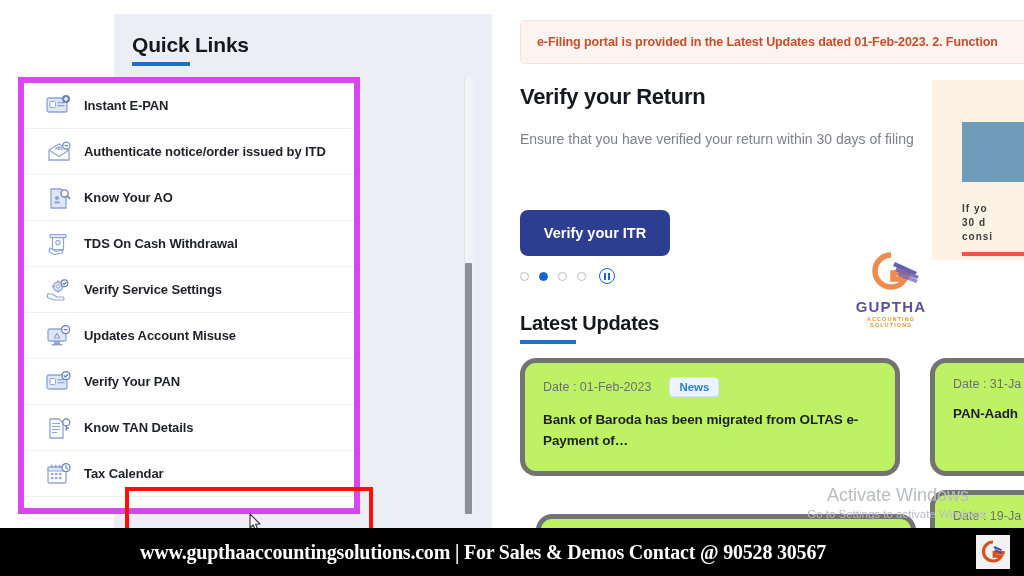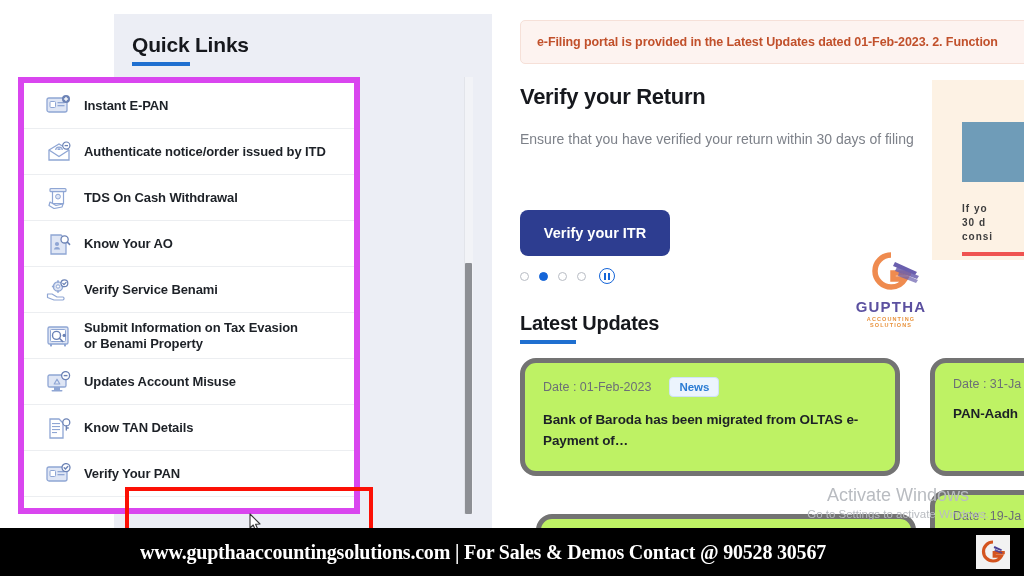--- a/index.html
+++ b/index.html
@@ -204,113 +204,99 @@
     <path d="M3 9 L13 15.5 L23 9" fill="#fff" stroke="#8fa6d4" stroke-width="1.3"></path>
     <circle cx="20.3" cy="4.6" r="3.6" fill="#fff" stroke="#6b82b5" stroke-width="1.2"></circle>
     <path d="M18.6 4.6 h3.4" stroke="#6b82b5" stroke-width="1.3"></path>
           </svg>
         </span>
         <span class="ql-label">Authenticate notice/order issued by ITD</span>
       </div>
       <div class="ql-row">
         <span class="ql-ico">
           <svg width="26" height="22" viewBox="0 0 26 22">
-    <rect x="4" y="1.5" width="16" height="3.2" rx="1" fill="#dfe6f5" stroke="#8fa6d4" stroke-width="1.2"></rect>
-    <path d="M6.5 4.7 h11 v12 h-11 Z" fill="#fff" stroke="#8fa6d4" stroke-width="1.2"></path>
-    <circle cx="12" cy="9.6" r="2.4" fill="#dfe6f5" stroke="#8fa6d4" stroke-width="1"></circle>
-    <path d="M4 15 l6 3.5 l7 -1.5 l-1 3 l-8 1.5 l-5 -3 Z" fill="#fff" stroke="#8fa6d4" stroke-width="1.2" stroke-linejoin="round"></path>
-          </svg>
-        </span>
-        <span class="ql-label">TDS On Cash Withdrawal</span>
-      </div>
-      <div class="ql-row">
-        <span class="ql-ico">
-          <svg width="26" height="22" viewBox="0 0 26 22">
     <path d="M5 2 h10 l5 5 v14 H5 Z" fill="#dfe6f5" stroke="#8fa6d4" stroke-width="1.3"></path>
     <circle cx="11" cy="11" r="2.1" fill="#8fa6d4"></circle>
             <path d="M7.8 16.6 a3.3 3.3 0 0 1 6.4 0" fill="#8fa6d4"></path>
     <circle cx="18.6" cy="6.4" r="3.6" fill="#fff" stroke="#6b82b5" stroke-width="1.3"></circle>
     <path d="M21.3 9.1 L23.6 11.4" stroke="#6b82b5" stroke-width="1.5" stroke-linecap="round"></path>
           </svg>
         </span>
         <span class="ql-label">Know Your AO</span>
+      </div>
+      <div class="ql-row">
+        <span class="ql-ico">
+          <svg width="26" height="22" viewBox="0 0 26 22">
+    <rect x="4" y="1.5" width="16" height="3.2" rx="1" fill="#dfe6f5" stroke="#8fa6d4" stroke-width="1.2"></rect>
+    <path d="M6.5 4.7 h11 v12 h-11 Z" fill="#fff" stroke="#8fa6d4" stroke-width="1.2"></path>
+    <circle cx="12" cy="9.6" r="2.4" fill="#dfe6f5" stroke="#8fa6d4" stroke-width="1"></circle>
+    <path d="M4 15 l6 3.5 l7 -1.5 l-1 3 l-8 1.5 l-5 -3 Z" fill="#fff" stroke="#8fa6d4" stroke-width="1.2" stroke-linejoin="round"></path>
+          </svg>
+        </span>
+        <span class="ql-label">TDS On Cash Withdrawal</span>
       </div>
       <div class="ql-row">
         <span class="ql-ico">
           <svg width="26" height="22" viewBox="0 0 26 22">
     <circle cx="12" cy="7.5" r="4.6" fill="#dfe6f5" stroke="#8fa6d4" stroke-width="1.3"></circle>
     <circle cx="12" cy="7.5" r="1.7" fill="#fff" stroke="#8fa6d4" stroke-width="1"></circle>
     <g fill="#8fa6d4">
               <rect x="11.2" y="1.3" width="1.6" height="2.4"></rect>
               <rect x="11.2" y="11.4" width="1.6" height="2.4"></rect>
       <rect x="5.9" y="6.7" width="2.4" height="1.6"></rect>
               <rect x="15.8" y="6.7" width="2.4" height="1.6"></rect>
             </g>
     <circle cx="18.4" cy="4.3" r="3.4" fill="#fff" stroke="#6b82b5" stroke-width="1.2"></circle>
     <path d="M16.8 4.4 l1.2 1.2 l2.1 -2.2" fill="none" stroke="#6b82b5" stroke-width="1.3" stroke-linecap="round"></path>
     <path d="M1.5 15 h4.5 l5 3 h6 a1.6 1.6 0 0 1 0 3 h-9 l-6.5 -2.5 Z" fill="#fff" stroke="#8fa6d4" stroke-width="1.2" stroke-linejoin="round"></path>
           </svg>
         </span>
-        <span class="ql-label">Verify Service Benami</span>
-      </div>
-      <div class="ql-row" style="height: 46px;">
-        <span class="ql-ico">
-          <svg width="26" height="22" viewBox="0 0 26 22">
-    <rect x="2" y="2" width="20" height="17" rx="1.6" fill="#dfe6f5" stroke="#8fa6d4" stroke-width="1.3"></rect>
-    <rect x="4.5" y="4.5" width="15" height="12" rx="1" fill="#fff" stroke="#8fa6d4" stroke-width="1"></rect>
-    <circle cx="10.5" cy="10.4" r="4" fill="none" stroke="#6b82b5" stroke-width="1.4"></circle>
-    <path d="M13.4 13.3 L16.6 16.5" stroke="#6b82b5" stroke-width="1.6" stroke-linecap="round"></path>
-    <circle cx="18.2" cy="10.4" r="1.7" fill="#6b82b5"></circle>
-    <rect x="4" y="19" width="2" height="2.4" fill="#8fa6d4"></rect>
-            <rect x="18" y="19" width="2" height="2.4" fill="#8fa6d4"></rect>
-          </svg>
-        </span>
-        <span class="ql-label" style="max-width: 230px;">Submit Information on Tax Evasion or Benami Property</span>
+        <span class="ql-label">Verify Service Settings</span>
       </div>
       <div class="ql-row">
         <span class="ql-ico">
           <svg width="26" height="22" viewBox="0 0 26 22">
     <rect x="2" y="4" width="18" height="12" rx="1.6" fill="#dfe6f5" stroke="#8fa6d4" stroke-width="1.3"></rect>
     <path d="M11 8.2 l2.8 4.8 h-5.6 Z" fill="none" stroke="#8fa6d4" stroke-width="1.2" stroke-linejoin="round"></path>
     <rect x="8" y="16" width="6" height="3.4" fill="#8fa6d4"></rect>
             <rect x="5.5" y="19" width="11" height="1.6" rx="0.8" fill="#8fa6d4"></rect>
     <circle cx="19.6" cy="4.6" r="4" fill="#fff" stroke="#6b82b5" stroke-width="1.3"></circle>
     <path d="M17.7 4.6 h3.8" stroke="#6b82b5" stroke-width="1.4"></path>
           </svg>
         </span>
         <span class="ql-label">Updates Account Misuse</span>
+      </div>
+      <div class="ql-row">
+        <span class="ql-ico">
+          <svg width="26" height="22" viewBox="0 0 26 22">
+    <rect x="1" y="4" width="20" height="14" rx="2" fill="#dfe6f5" stroke="#8fa6d4" stroke-width="1.3"></rect>
+    <rect x="4" y="7.5" width="5.5" height="6" rx="1" fill="#fff" stroke="#8fa6d4" stroke-width="1"></rect>
+    <rect x="11.5" y="8" width="7" height="1.3" fill="#8fa6d4"></rect>
+            <rect x="11.5" y="11" width="7" height="1.3" fill="#8fa6d4"></rect>
+    <circle cx="20" cy="4.6" r="4" fill="#fff" stroke="#6b82b5" stroke-width="1.3"></circle>
+    <path d="M18.2 4.7 l1.3 1.3 l2.3 -2.4" fill="none" stroke="#6b82b5" stroke-width="1.4" stroke-linecap="round"></path>
+          </svg>
+        </span>
+        <span class="ql-label">Verify Your PAN</span>
       </div>
       <div class="ql-row">
         <span class="ql-ico">
           <svg width="26" height="22" viewBox="0 0 26 22">
     <path d="M4 2 h9 l4 4 v15 H4 Z" fill="#fff" stroke="#8fa6d4" stroke-width="1.3"></path>
     <g fill="#8fa6d4">
               <rect x="6" y="6" width="8" height="1.1"></rect>
               <rect x="6" y="9" width="8" height="1.1"></rect>
       <rect x="6" y="12" width="8" height="1.1"></rect>
               <rect x="6" y="15" width="5" height="1.1"></rect>
             </g>
     <circle cx="20.3" cy="5.4" r="3.5" fill="#fff" stroke="#6b82b5" stroke-width="1.3"></circle>
     <path d="M20.3 8.9 v4.2 M20.3 11 h2" stroke="#6b82b5" stroke-width="1.3" stroke-linecap="round"></path>
           </svg>
         </span>
         <span class="ql-label">Know TAN Details</span>
-      </div>
-      <div class="ql-row">
-        <span class="ql-ico">
-          <svg width="26" height="22" viewBox="0 0 26 22">
-    <rect x="1" y="4" width="20" height="14" rx="2" fill="#dfe6f5" stroke="#8fa6d4" stroke-width="1.3"></rect>
-    <rect x="4" y="7.5" width="5.5" height="6" rx="1" fill="#fff" stroke="#8fa6d4" stroke-width="1"></rect>
-    <rect x="11.5" y="8" width="7" height="1.3" fill="#8fa6d4"></rect>
-            <rect x="11.5" y="11" width="7" height="1.3" fill="#8fa6d4"></rect>
-    <circle cx="20" cy="4.6" r="4" fill="#fff" stroke="#6b82b5" stroke-width="1.3"></circle>
-    <path d="M18.2 4.7 l1.3 1.3 l2.3 -2.4" fill="none" stroke="#6b82b5" stroke-width="1.4" stroke-linecap="round"></path>
-          </svg>
-        </span>
-        <span class="ql-label">Verify Your PAN</span>
       </div>
       <div class="ql-row">
         <span class="ql-ico">
           <svg width="26" height="22" viewBox="0 0 26 22">
     <rect x="2" y="4" width="18" height="16" rx="1.6" fill="#fff" stroke="#8fa6d4" stroke-width="1.3"></rect>
     <rect x="2" y="4" width="18" height="4" rx="1.6" fill="#dfe6f5" stroke="#8fa6d4" stroke-width="1.2"></rect>
     <g fill="#8fa6d4">
               <rect x="5" y="1.6" width="1.5" height="3.6" rx="0.7"></rect>
               <rect x="9" y="1.6" width="1.5" height="3.6" rx="0.7"></rect>
       <rect x="13" y="1.6" width="1.5" height="3.6" rx="0.7"></rect>

